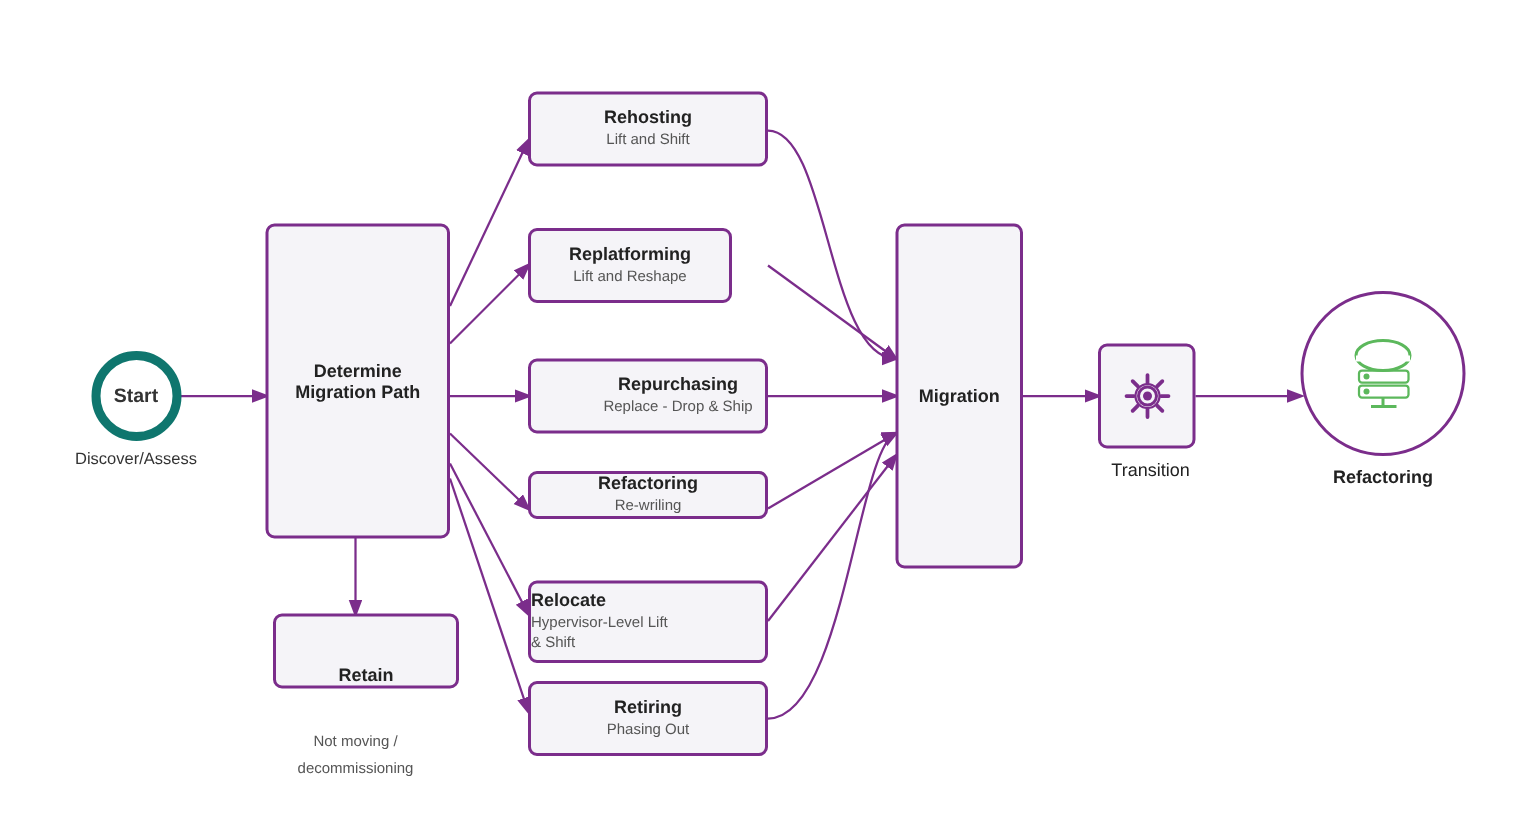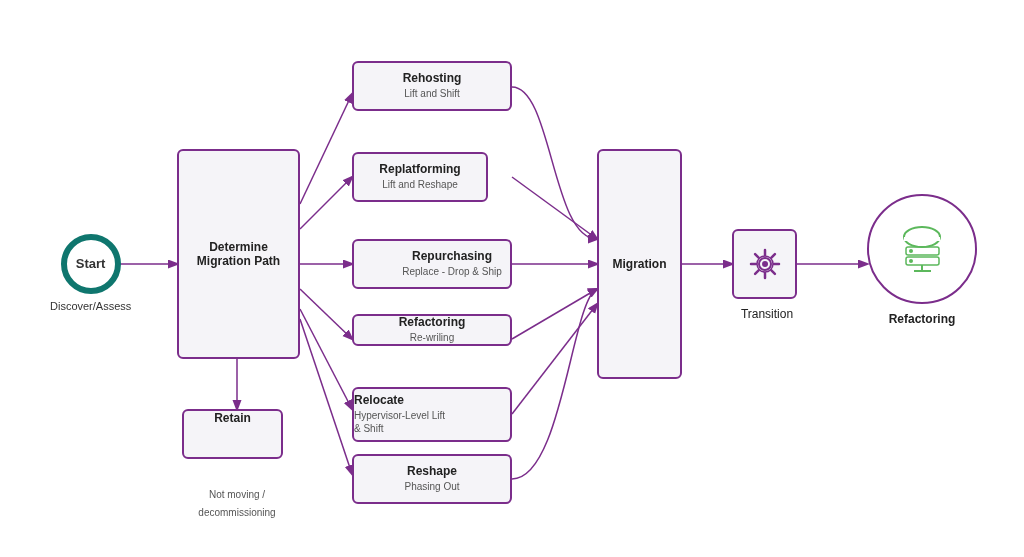--- a/index.html
+++ b/index.html
@@ -135,21 +135,21 @@
       <span style="font-weight:bold; font-size:13px; color:#333;">Start</span>
     </div>
     <div class="node-label" style="font-size:11px;color:#333;">Discover/Assess</div>
   </div>
 
   <div class="node-rect" style="position:absolute; left:155px; top:130px; width:123px; height:210px; display:flex; flex-direction:column; align-items:center; justify-content:center;">
     <div class="node-title">Determine</div>
     <div class="node-title">Migration Path</div>
   </div>
 
-  <div class="node-rect" style="position:absolute; left:160px; top:390px; width:101px; height:50px; display:flex; flex-direction:column; align-items:center; justify-content:flex-start;">
+  <div class="node-rect" style="position:absolute; left:160px; top:390px; width:124px; height:50px; display:flex; flex-direction:column; align-items:center; justify-content:flex-end;">
     <div class="node-title">Retain</div>
   </div>
   <div style="position:absolute; left:140px; top:465px; width:150px; text-align:center;">
     <span style="font-size:10px; color:#555; white-space:pre-line;">Not moving /
 decommissioning</span>
   </div>
 
   <div class="node-rect" style="position:absolute; left:330px; top:42px; width:160px; height:50px; display:flex; flex-direction:column; align-items:center; justify-content:center;">
     <div class="node-title">Rehosting</div>
     <div class="node-sub">Lift and Shift</div>
@@ -170,21 +170,21 @@
     <div class="node-sub">Re-wriling</div>
   </div>
 
   <div class="node-rect" style="position:absolute; left:330px; top:368px; width:160px; height:55px; display:flex; flex-direction:column; justify-content:center;">
     <div class="node-title">Relocate</div>
     <div class="node-sub" style="white-space:pre-line;">Hypervisor-Level Lift
 &amp; Shift</div>
   </div>
 
   <div class="node-rect" style="position:absolute; left:330px; top:435px; width:160px; height:50px; display:flex; flex-direction:column; align-items:center; justify-content:center;">
-    <div class="node-title">Reshape</div>
+    <div class="node-title">Retiring</div>
     <div class="node-sub">Phasing Out</div>
   </div>
 
   <div class="node-rect" style="position:absolute; left:575px; top:130px; width:85px; height:230px; display:flex; flex-direction:column; align-items:center; justify-content:center;">
     <div class="node-title">Migration</div>
   </div>
 
   <div class="transition-box" style="left:710px; top:210px; width:65px; height:70px;">
 
     <svg width="36" height="36" viewBox="0 0 36 36">

